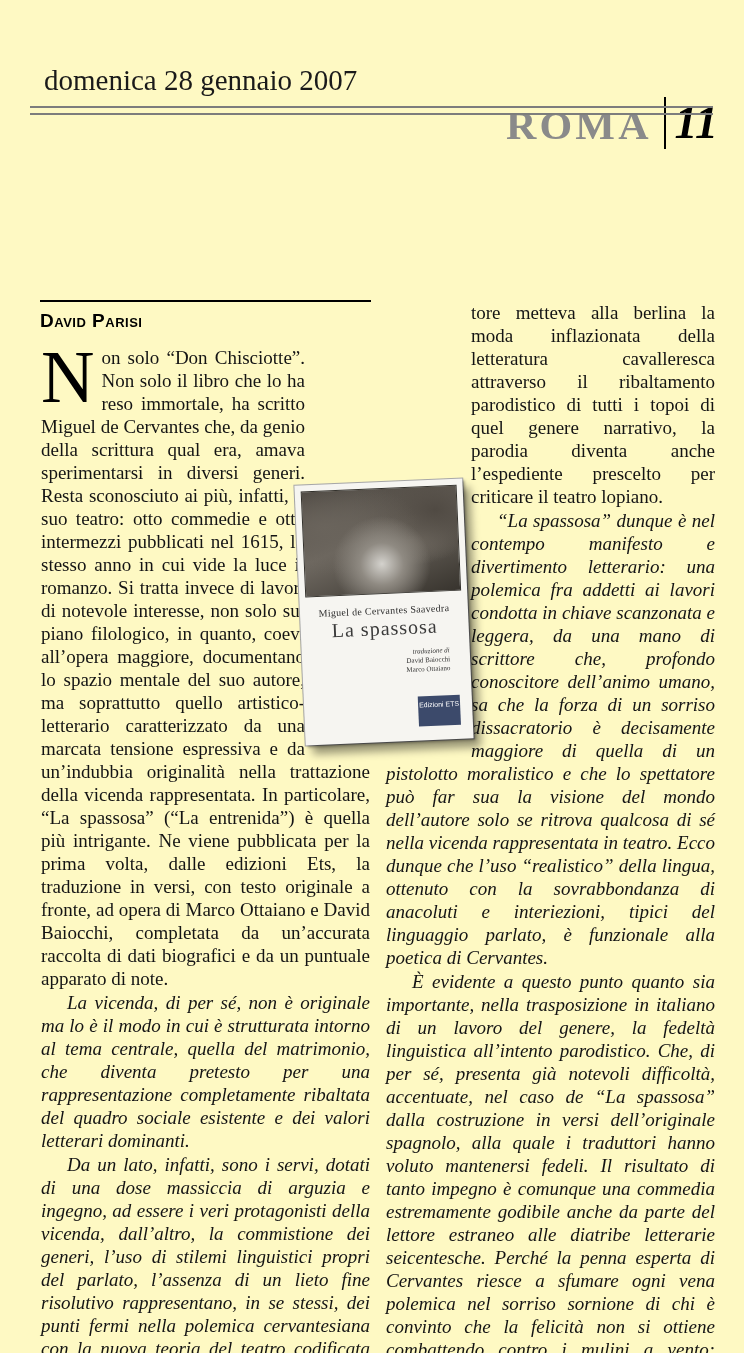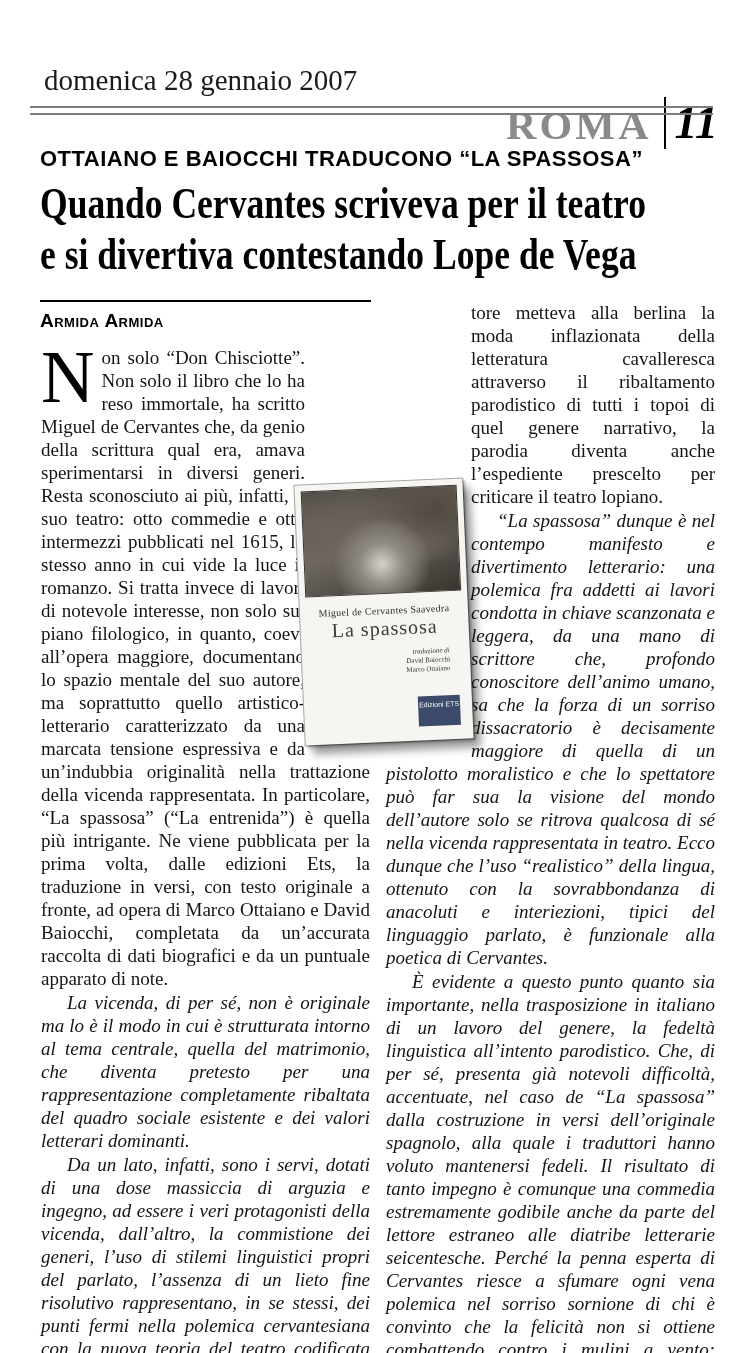--- a/index.html
+++ b/index.html
@@ -1,17 +1,17 @@
 <!DOCTYPE html>
 <html lang="it"><head>
 <meta charset="utf-8">
 <style>
   html,body{margin:0;padding:0;background:#e8e8e8;}
   .page{
-    position:relative;width:744px;height:1353px;background:#ffffff;
+    position:relative;width:744px;height:1353px;background:#fef9c3;
     margin:0 auto;overflow:hidden;color:#111;
     font-family:"Liberation Serif", serif;
   }
   
   .date{
     position:absolute;left:44px;top:64px;font-size:29px;color:#1a1a1a;
     font-family:"Liberation Serif", serif;
   }
   .masthead{position:absolute;top:56px;right:26px;display:flex;align-items:flex-end;}
   .masthead-name{
@@ -89,31 +89,26 @@
 <div class="page">
 
   <div class="date">domenica 28 gennaio 2007</div>
   <div class="masthead">
     <div class="masthead-name">ROMA</div>
     <div class="masthead-bar"></div>
     <div class="page-num">11</div>
   </div>
   <div class="double-rule"></div>
 
-  <div class="kicker">OTTAIANO E BAIOCCHI TRADUCONO “LA SPASSOSA”</div>
-  <div class="headline">
-    <div class="hl-line">Quando Cervantes scriveva per il  teatro</div>
-    <div class="hl-line">e si divertiva contestando Lope de Vega</div>
-  </div>
 
   <div class="columns">
 
     <div class="col">
       <div class="byline-rule"></div>
-      <div class="byline">Armida Armida</div>
+      <div class="byline">David Parisi</div>
       <div class="shim-r"></div>
       <p><span class="dropcap">N</span><span>on solo “Don Chisciotte”. Non solo il libro che lo ha reso immortale, ha scritto Miguel de Cervantes che, da genio della scrittura qual era, amava sperimentarsi in diversi generi. Resta sconosciuto ai più, infatti, il suo teatro: otto commedie e otto intermezzi pubblicati nel 1615, lo stesso anno in cui vide la luce il romanzo. Si tratta invece di lavori di notevole interesse, non solo sul piano filologico, in quanto, coevi all’opera maggiore, documentano lo spazio mentale del suo autore, ma soprattutto quello artistico-letterario caratterizzato da una marcata tensione espressiva e da un’indubbia originalità nella trattazione della vicenda rappresentata. In particolare, “La spassosa” (“La entrenida”) è quella più intrigante. Ne viene pubblicata per la prima volta, dalle edizioni Ets, la traduzione in versi, con testo originale a fronte, ad opera di Marco Ottaiano e David Baiocchi, completata da un’accurata raccolta di dati biografici e da un puntuale apparato di note.</span></p>
       <p class="indent">La vicenda, di per sé, non è originale ma lo è il modo in cui è strutturata intorno al tema centrale, quella del matrimonio, che diventa pretesto per una rappresentazione completamente ribaltata del quadro sociale esistente e dei valori letterari dominanti.</p>
       <p class="indent">Da un lato, infatti, sono i servi, dotati di una dose massiccia di arguzia e ingegno, ad essere i veri protagonisti della vicenda, dall’altro, la commistione dei generi, l’uso di stilemi linguistici propri del parlato, l’assenza di un lieto fine risolutivo rappresentano, in se stessi, dei punti fermi nella polemica cervantesiana con la nuova teoria del teatro codificata da Lope de Vega .</p>
 
     </div>
 
     <div class="col">
       <div class="shim-l"></div>
       <p>tore metteva alla berlina la moda inflazionata della letteratura cavalleresca attraverso il ribaltamento parodistico di tutti i topoi di quel genere narrativo, la parodia diventa anche l’espediente prescelto per criticare il teatro lopiano.</p>

